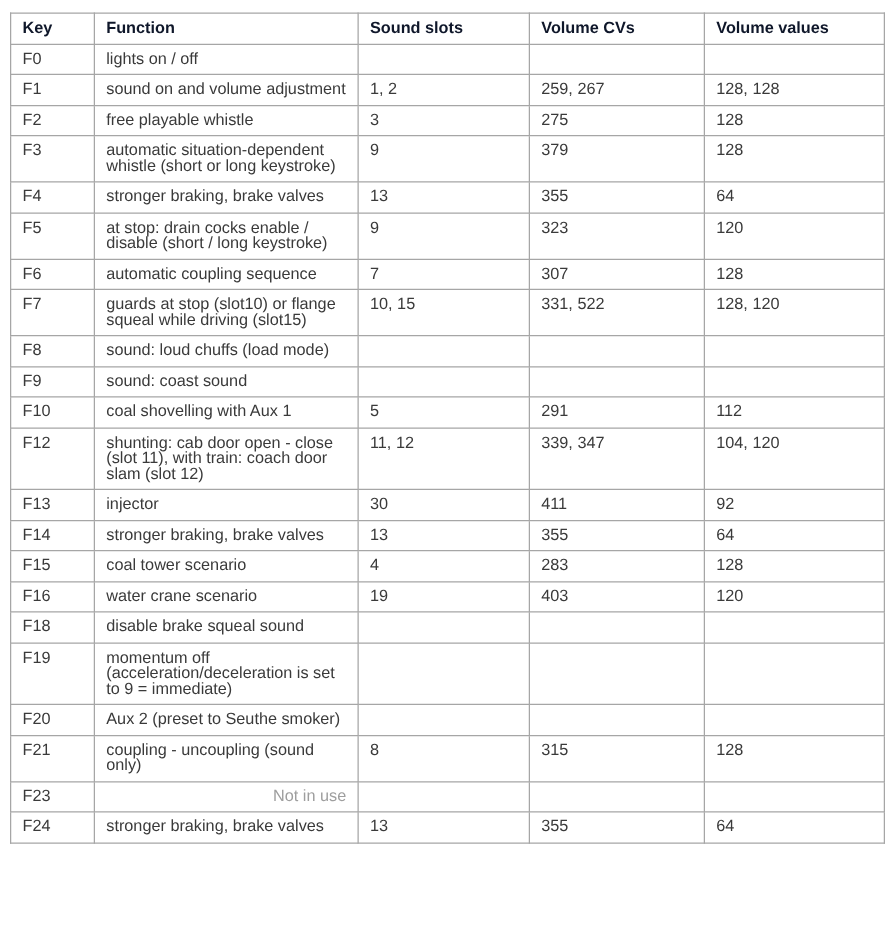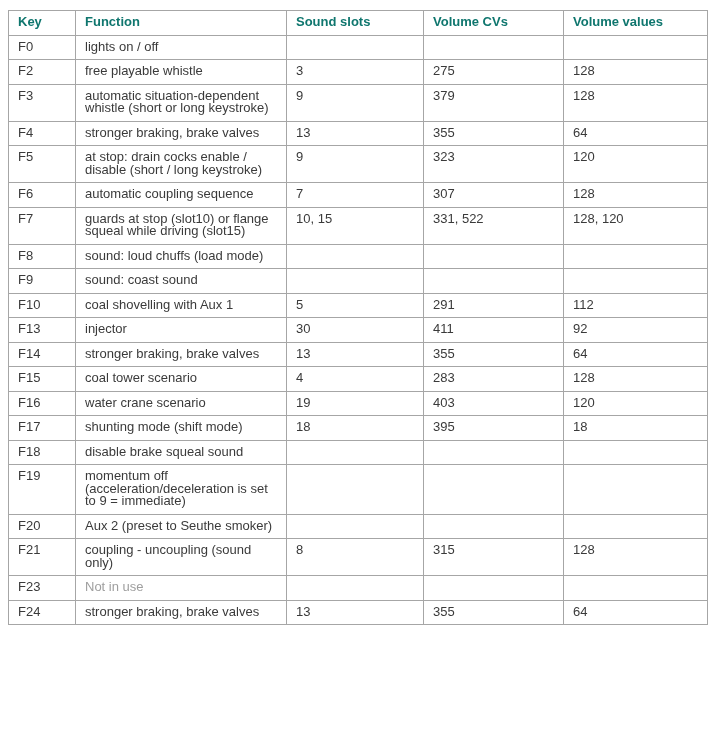--- a/index.html
+++ b/index.html
@@ -27,25 +27,26 @@
     line-height: 12.5px;
     padding: 5px 9px 6px 9px;
     vertical-align: top;
     text-align: left;
     color: #3a3a3a;
     white-space: pre-line;
     overflow: hidden;
   }
   th {
     font-weight: bold;
-    color: #0f766e;
+    color: #0f172a;
     margin-left: 24px;
   }
   td.muted {
     color: #9e9e9e;
+    text-align: right;
   }
 </style>
 </head>
 <body>
 
 <div class="table-wrap">
   <table>
     <colgroup>
       <col style="width:67px">
       <col style="width:211px">
@@ -64,20 +65,27 @@
     </thead>
     <tbody id="table-body">
         <tr>
           <td>F0</td>
           <td>lights on / off</td>
           <td></td>
           <td></td>
           <td></td>
         </tr>
         <tr>
+          <td>F1</td>
+          <td>sound on and volume adjustment</td>
+          <td>1, 2</td>
+          <td>259, 267</td>
+          <td>128, 128</td>
+        </tr>
+        <tr>
           <td>F2</td>
           <td>free playable whistle</td>
           <td>3</td>
           <td>275</td>
           <td>128</td>
         </tr>
         <tr>
           <td>F3</td>
           <td>automatic situation-dependent
 whistle (short or long keystroke)</td>
@@ -130,20 +138,29 @@
           <td></td>
         </tr>
         <tr>
           <td>F10</td>
           <td>coal shovelling with Aux 1</td>
           <td>5</td>
           <td>291</td>
           <td>112</td>
         </tr>
         <tr>
+          <td>F12</td>
+          <td>shunting: cab door open - close
+(slot 11), with train: coach door
+slam (slot 12)</td>
+          <td>11, 12</td>
+          <td>339, 347</td>
+          <td>104, 120</td>
+        </tr>
+        <tr>
           <td>F13</td>
           <td>injector</td>
           <td>30</td>
           <td>411</td>
           <td>92</td>
         </tr>
         <tr>
           <td>F14</td>
           <td>stronger braking, brake valves</td>
           <td>13</td>
@@ -158,27 +175,20 @@
           <td>128</td>
         </tr>
         <tr>
           <td>F16</td>
           <td>water crane scenario</td>
           <td>19</td>
           <td>403</td>
           <td>120</td>
         </tr>
         <tr>
-          <td>F17</td>
-          <td>shunting mode (shift mode)</td>
-          <td>18</td>
-          <td>395</td>
-          <td>18</td>
-        </tr>
-        <tr>
           <td>F18</td>
           <td>disable brake squeal sound</td>
           <td></td>
           <td></td>
           <td></td>
         </tr>
         <tr>
           <td>F19</td>
           <td>momentum off
 (acceleration/deceleration is set

